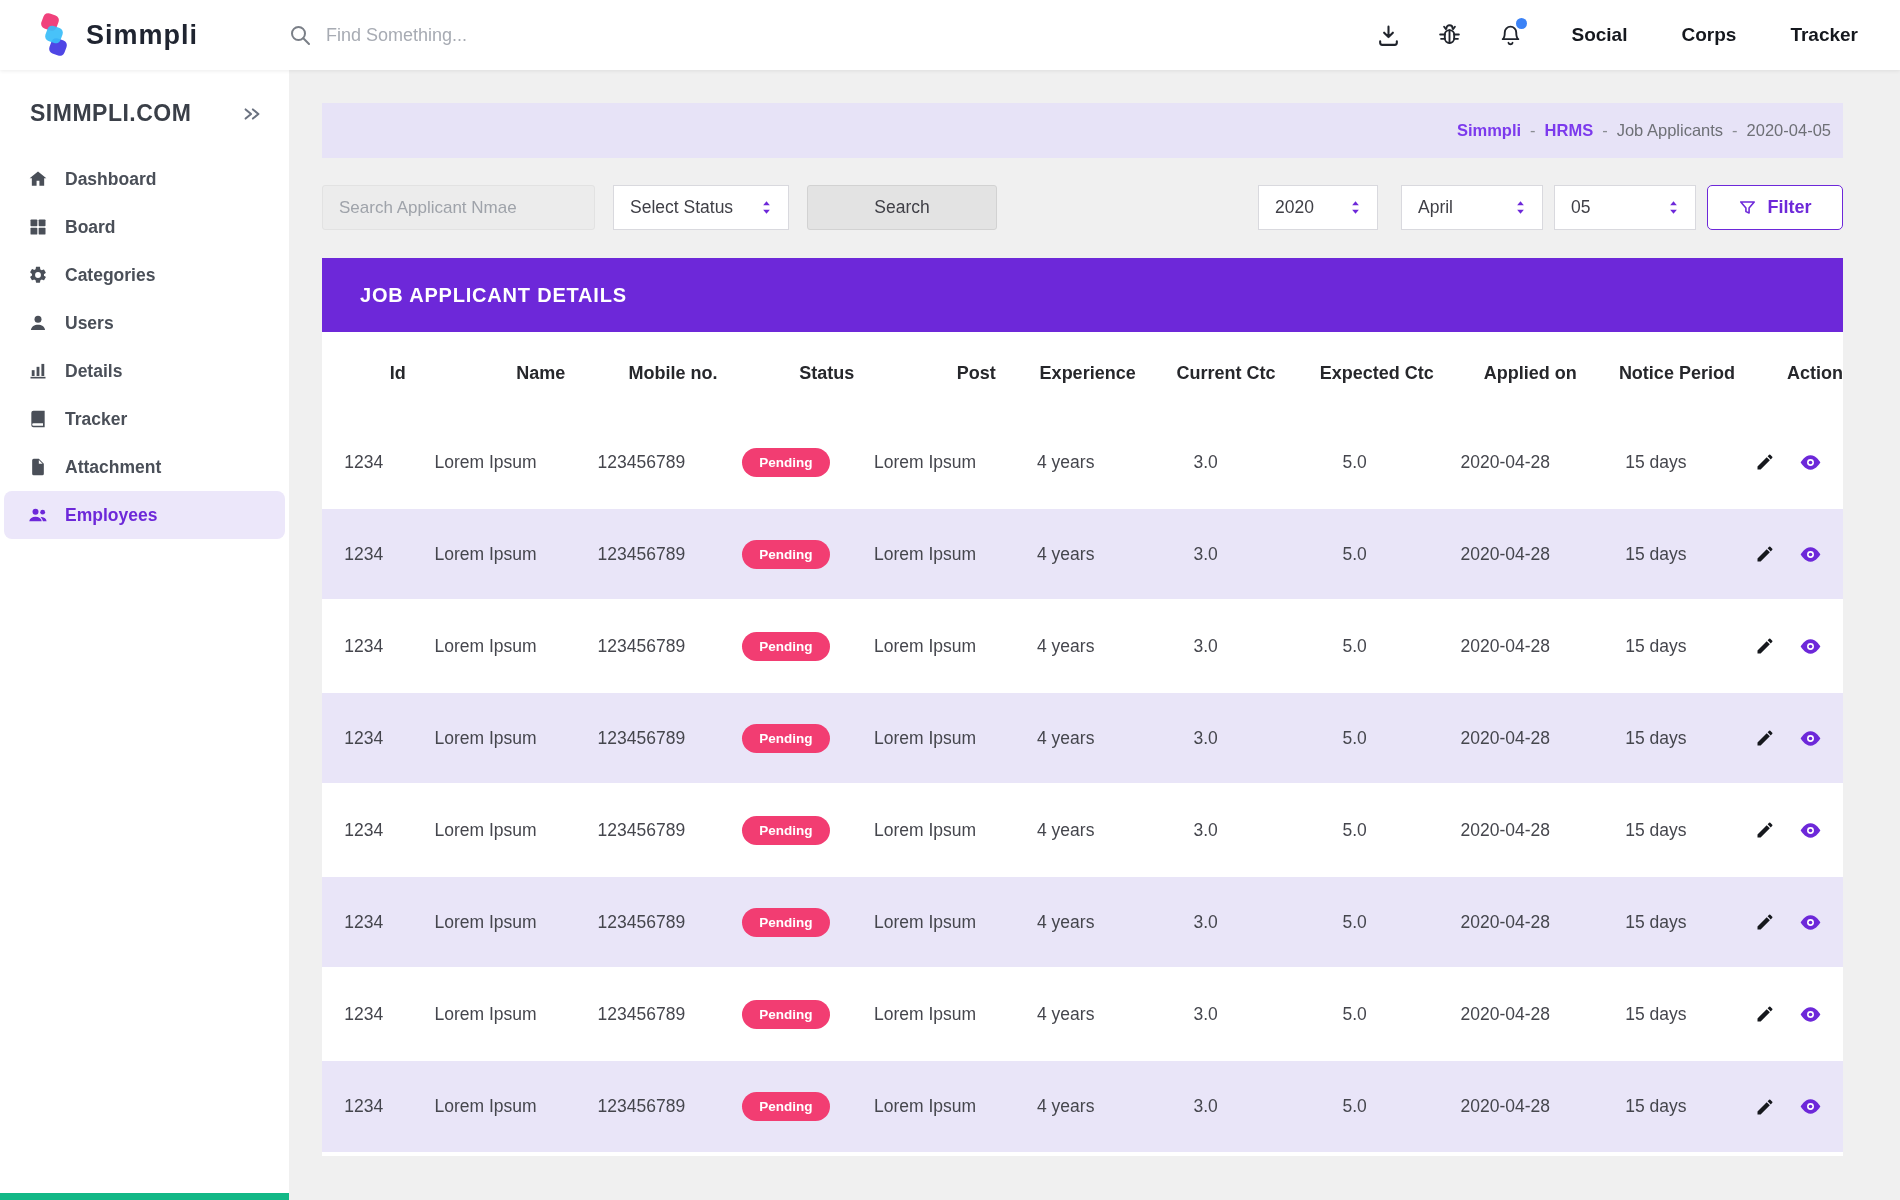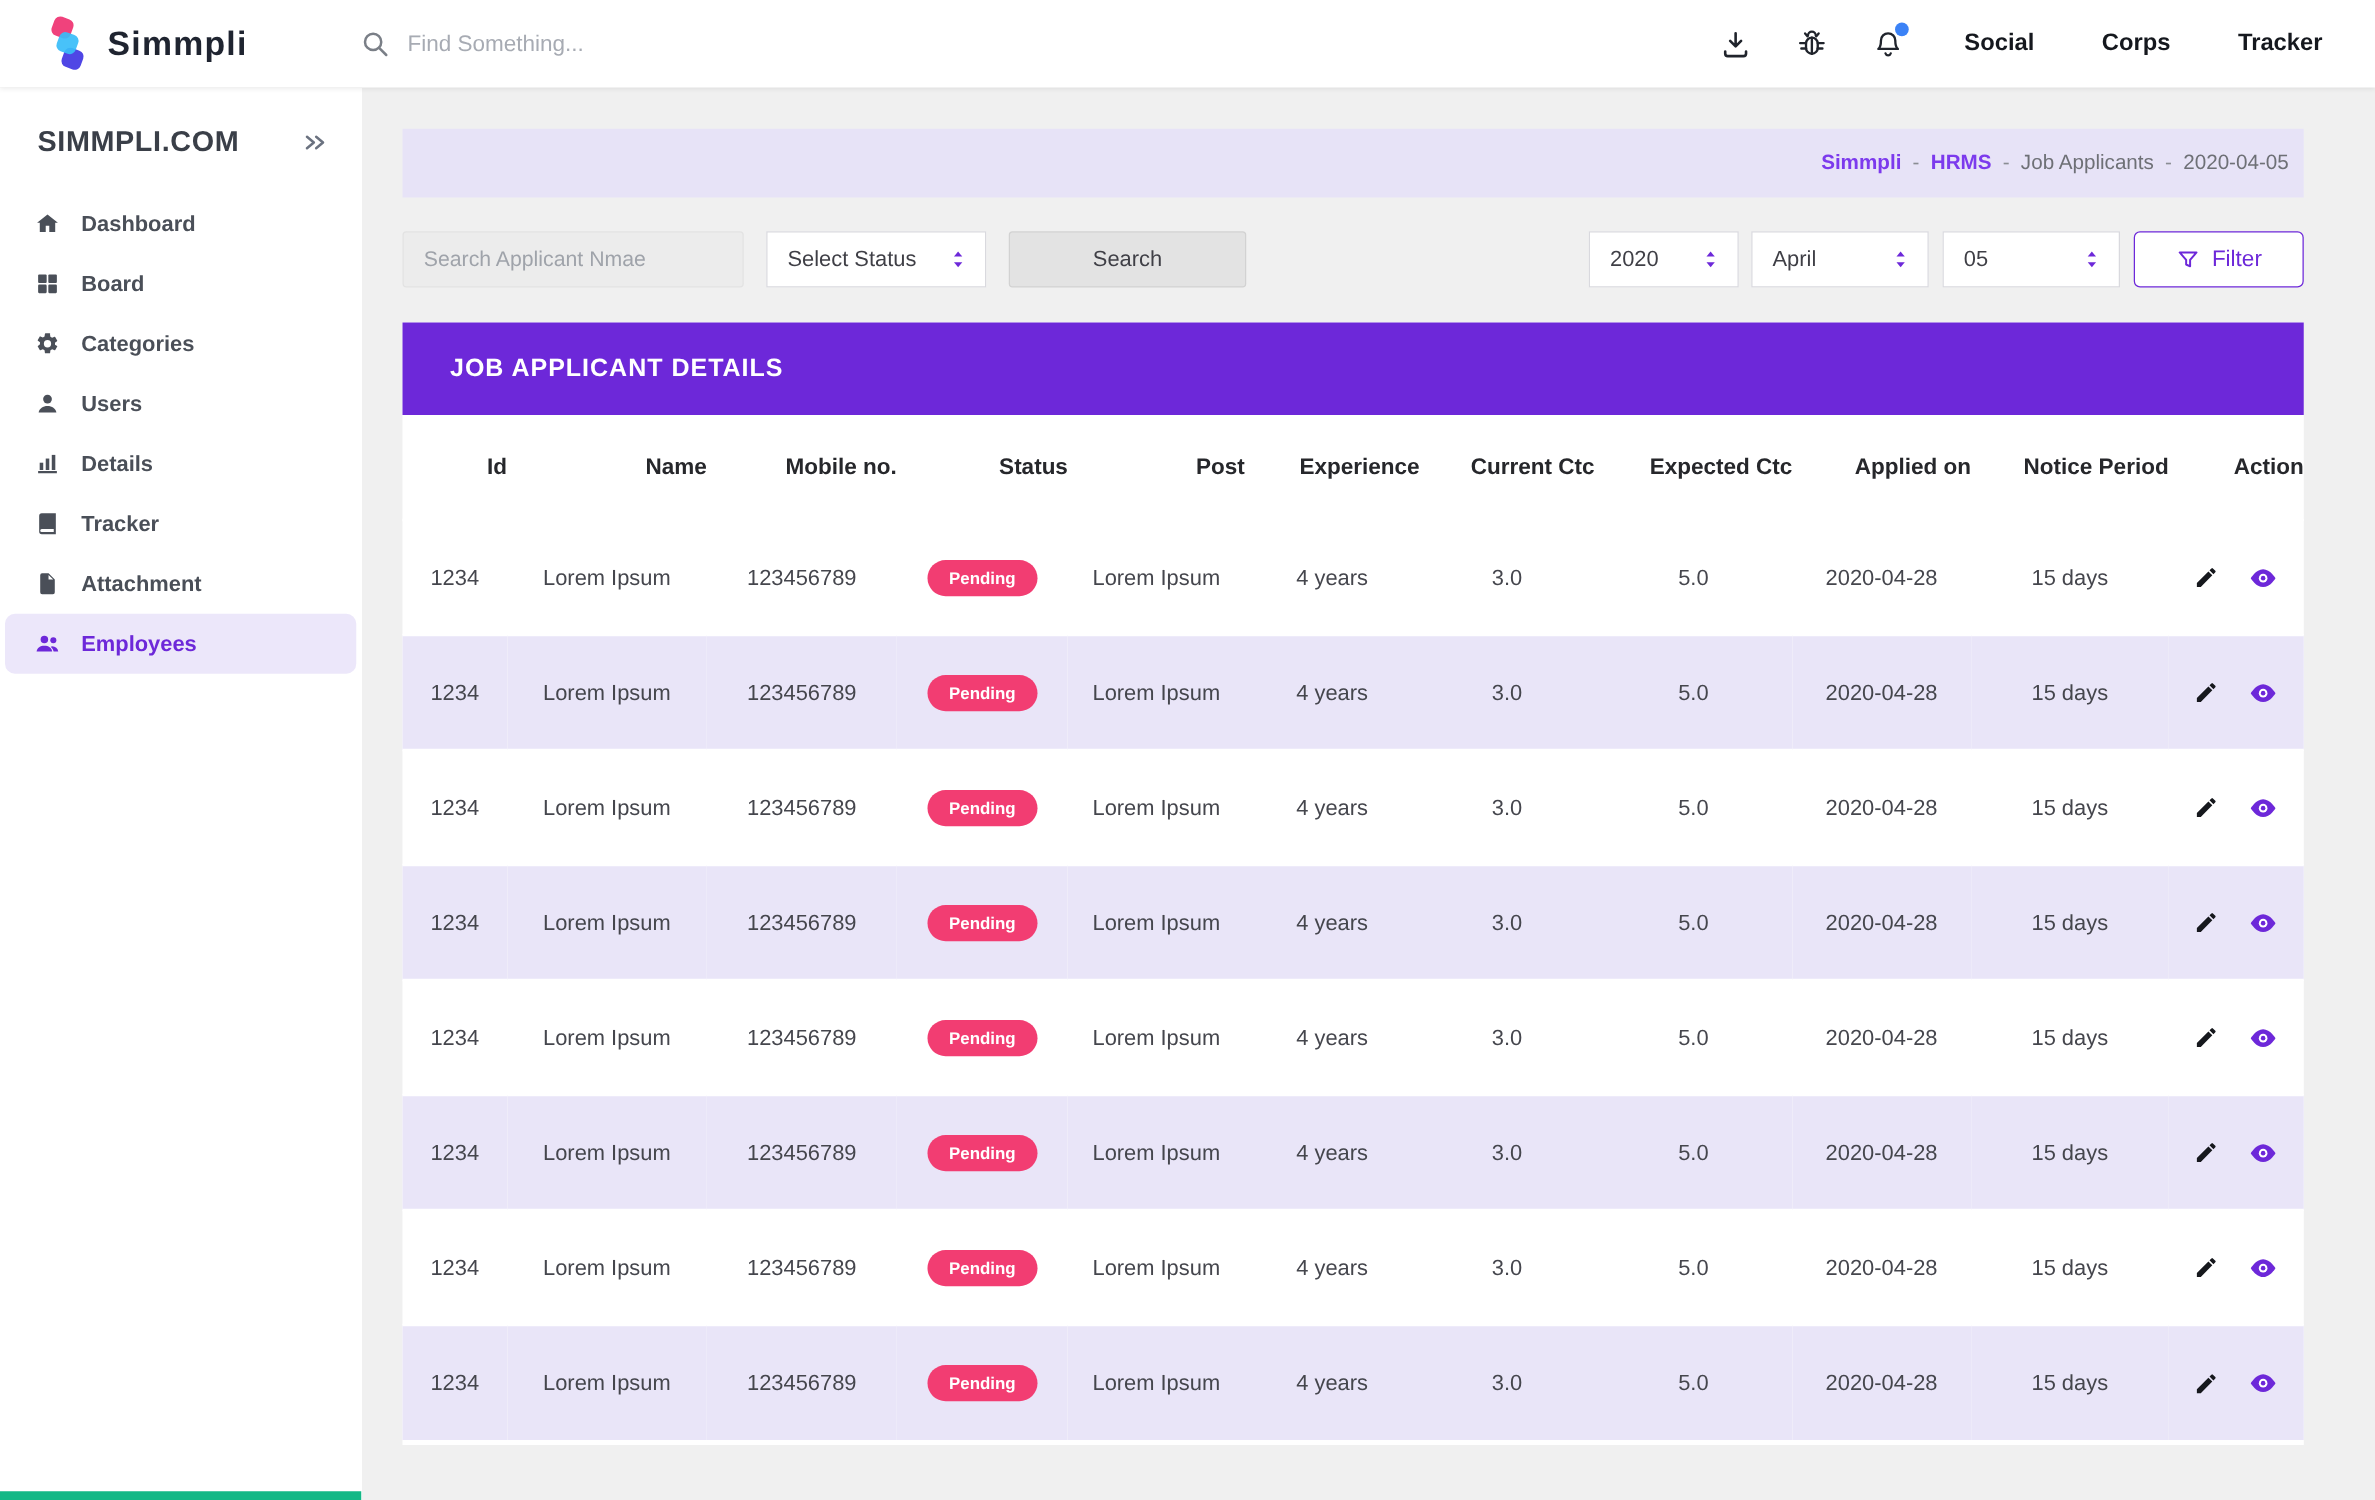--- a/index.html
+++ b/index.html
@@ -50,24 +50,24 @@
 
 
 .filter-row{display:flex;align-items:center;margin-bottom:28px;}
 .applicant-search{width:273px;height:45px;background:#ECECEC;border:1px solid #E2E2E2;border-radius:3px;padding:0 16px;font-size:17px;color:#3F3F46;outline:none;font-family:inherit;margin-right:18px;}
 .applicant-search::placeholder{color:#9FA3AA;}
 .select{height:45px;background:#fff;border:1px solid #D9D9DE;border-radius:0;display:flex;align-items:center;justify-content:space-between;padding:0 12px 0 16px;font-size:17.5px;color:#3F3F46;cursor:pointer;}
 .select .updown{width:19px;height:19px;color:var(--accent);display:inline-block;}
 .select-status{width:176px;margin-right:18px;}
 .btn-search{width:190px;height:45px;background:#E3E3E3;border:1px solid #D2D2D2;border-radius:3px;font-size:17.5px;color:#3F3F46;cursor:pointer;font-family:inherit;}
 .filter-spacer{flex:1;}
-.select-year{width:120px;margin-right:10px;}
+.select-year{width:120px;margin-right:23px;}
 .select-month{width:142px;margin-right:11px;}
 .select-day{width:142px;margin-right:11px;}
-.btn-filter{width:136px;height:45px;background:#fff;border:1.6px solid var(--accent);border-radius:5px;display:flex;align-items:center;justify-content:center;gap:10px;color:var(--accent);font-size:18px;font-weight:400;cursor:pointer;font-family:inherit;}
+.btn-filter{width:136px;height:45px;background:#fff;border:1.6px solid var(--accent);border-radius:5px;display:flex;align-items:center;justify-content:center;gap:10px;color:var(--accent);font-size:18px;font-weight:700;cursor:pointer;font-family:inherit;}
 .btn-filter .icon{width:19px;height:19px;display:inline-block;}
 
 
 .table-card{background:#fff;padding-bottom:4px;}
 .table-title{height:74px;background:var(--accent);color:#fff;display:flex;align-items:center;padding-left:38px;font-size:20px;font-weight:700;letter-spacing:.8px;}
 table{width:100%;border-collapse:collapse;table-layout:fixed;}
 thead th{height:84px;font-size:18px;font-weight:600;color:#26272B;text-align:right;}
 tbody td{height:92px;font-size:17.5px;color:#45464D;text-align:center;}
 tbody tr{border-top:2px solid #fff;}
 tbody tr:nth-child(even){background:var(--row-alt);}

